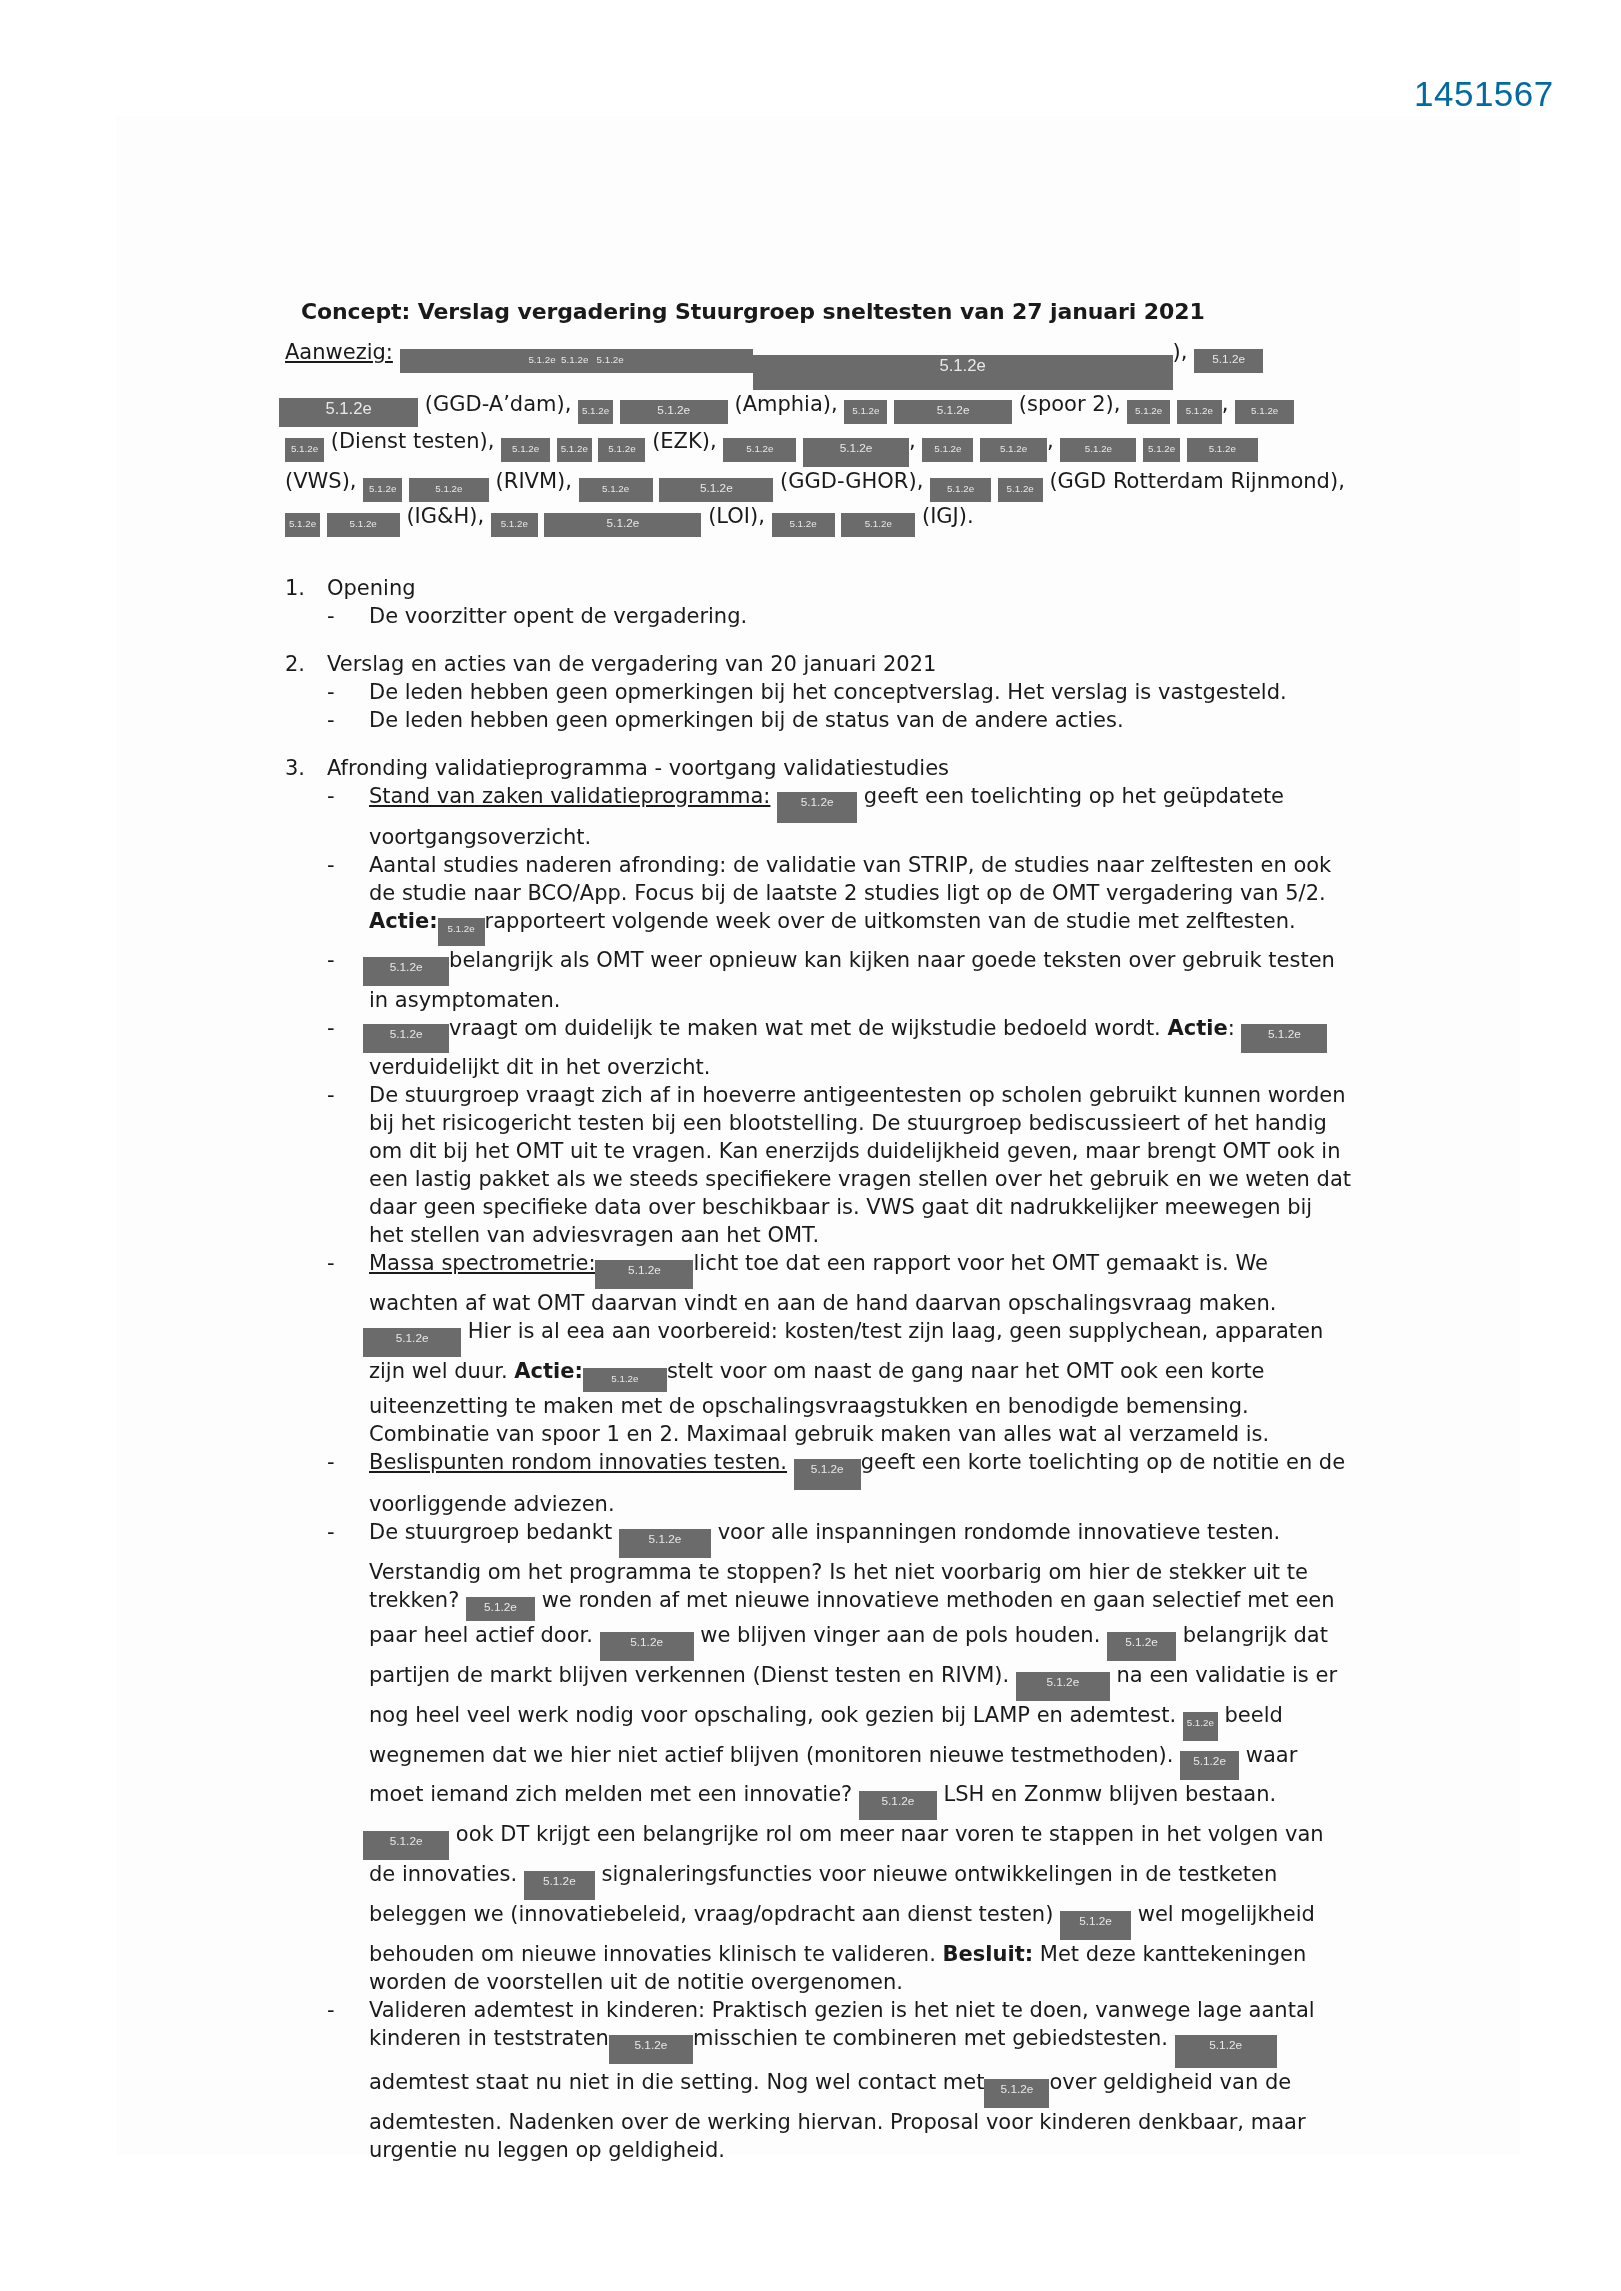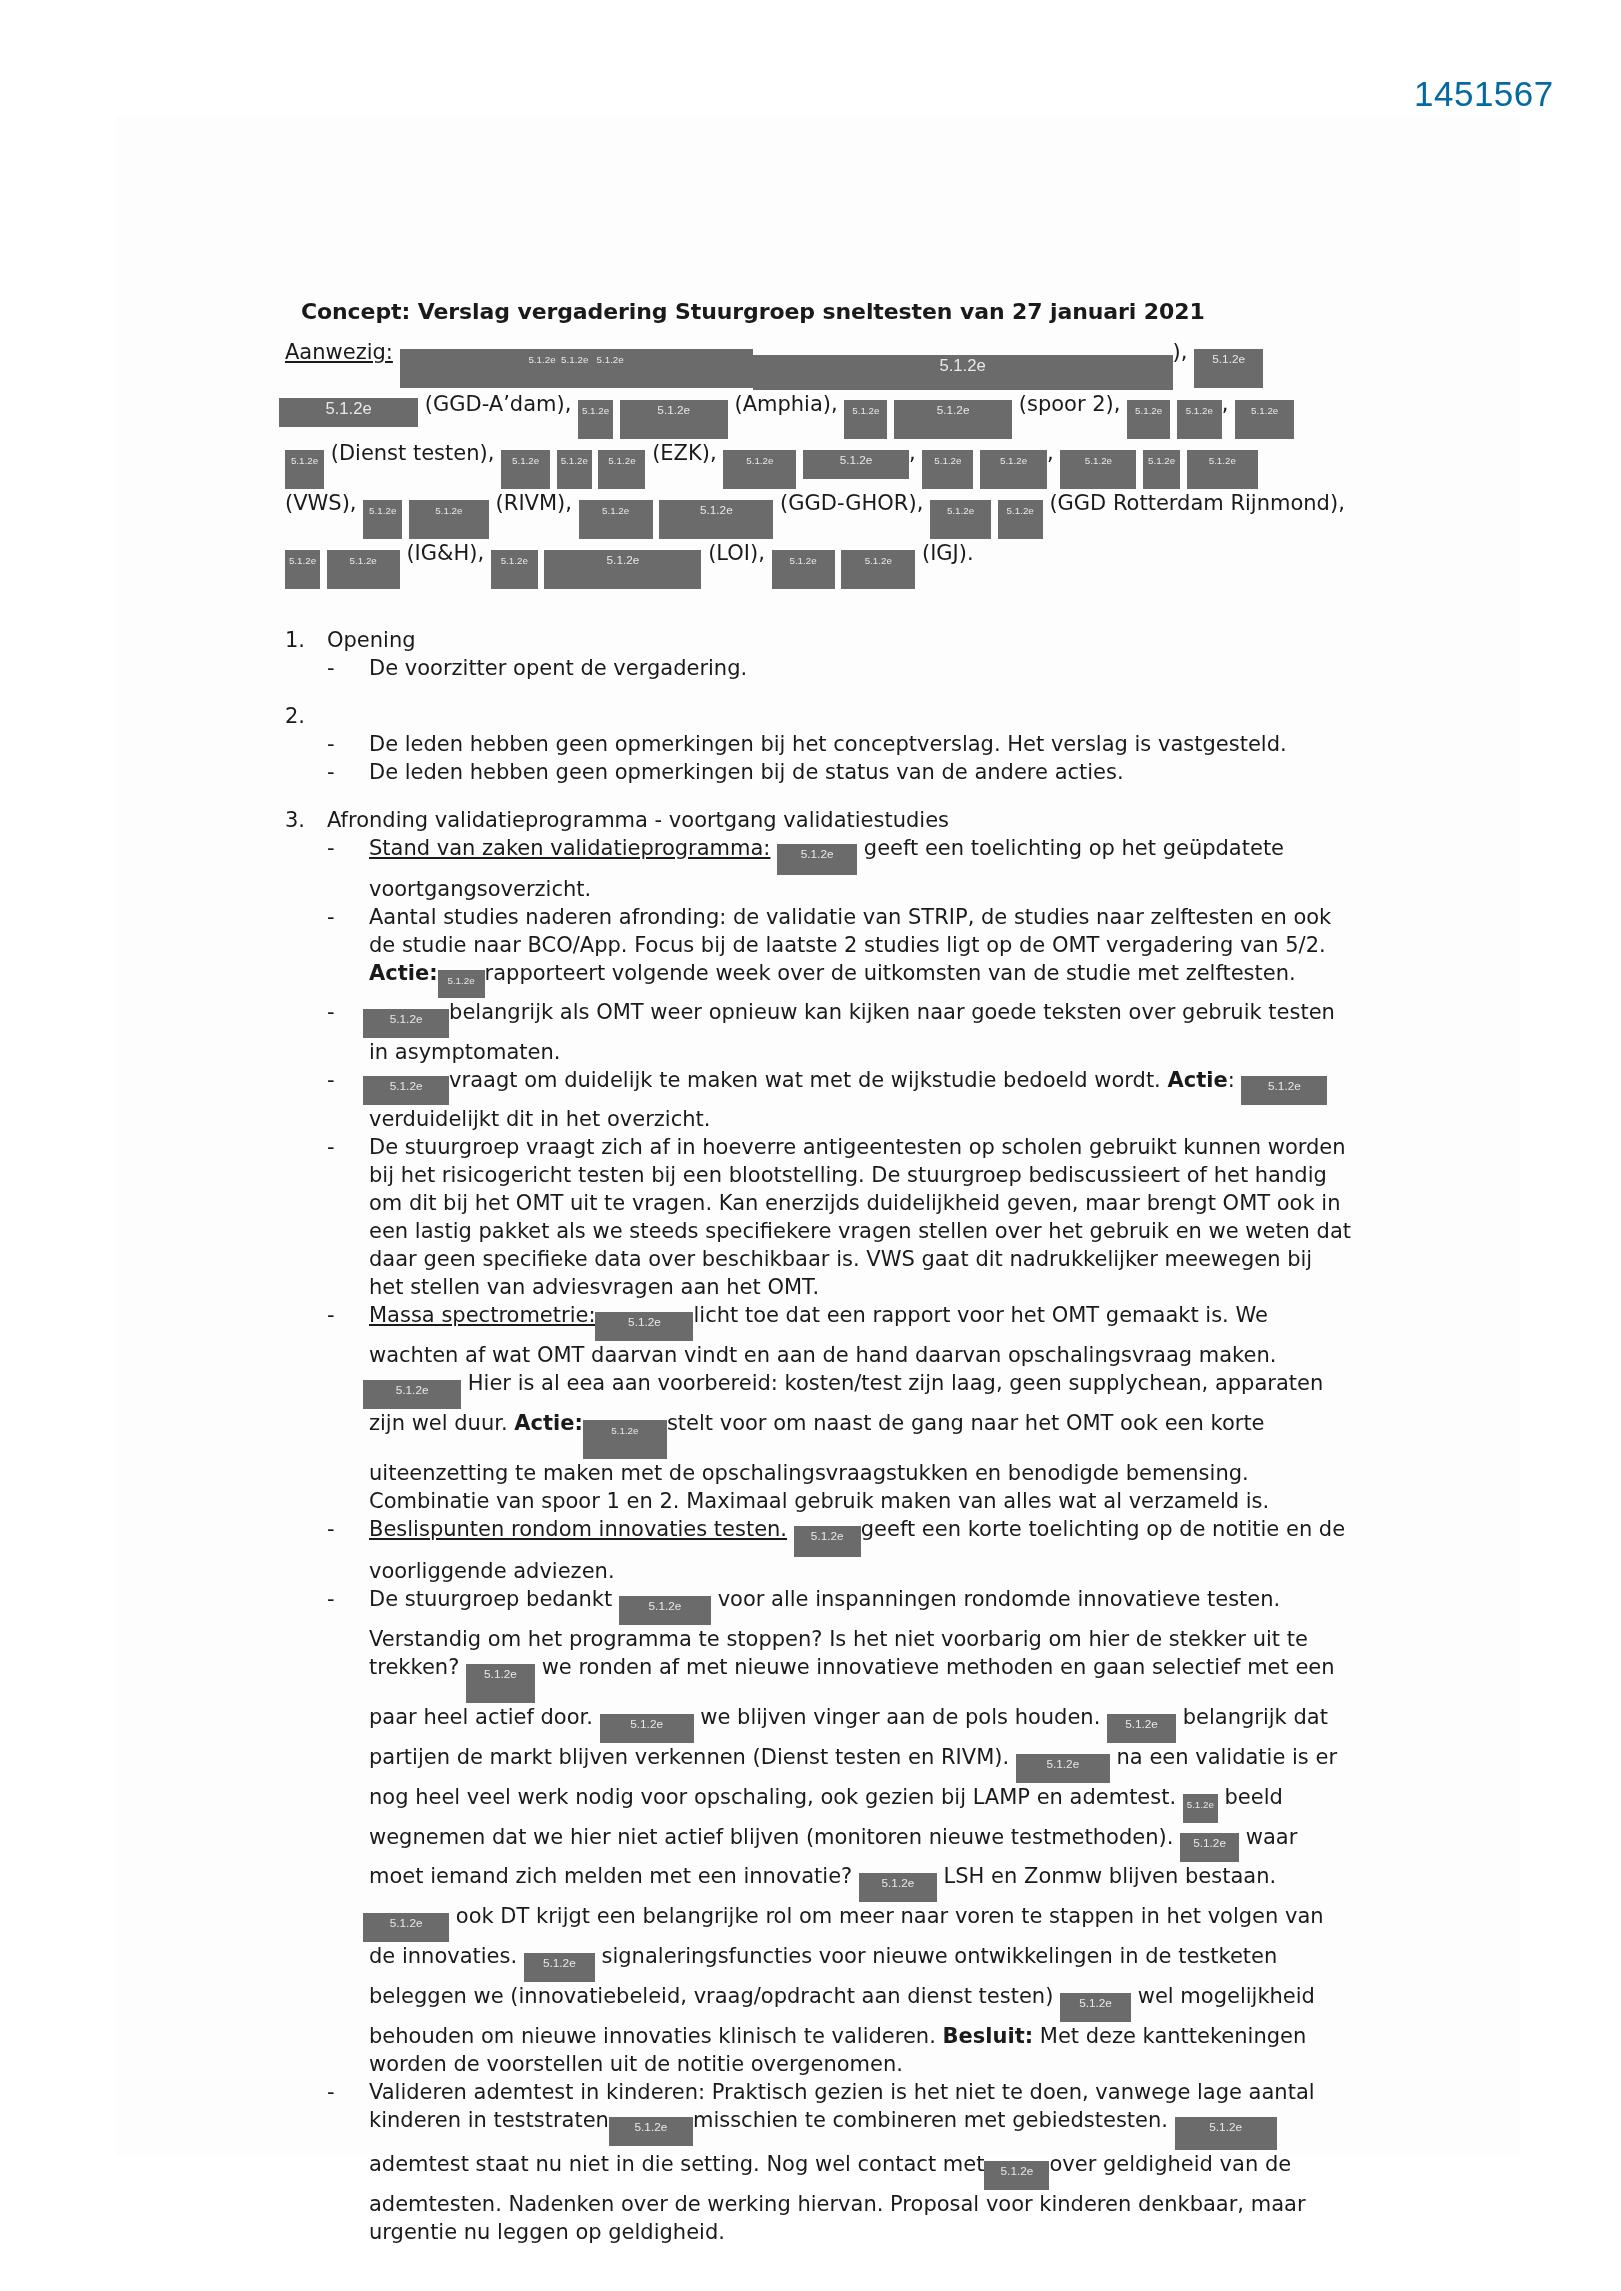--- a/index.html
+++ b/index.html
@@ -6,21 +6,21 @@
   body { width: 1621px; height: 2292px; position: relative; overflow: hidden;
          font-family: "DejaVu Sans", sans-serif; color: #1a1a1a; }
   .scan-area { position: absolute; left: 116px; top: 116px; width: 1404px; height: 2039px;
                background: #fdfdfd; }
   .doc-number { position: absolute; left: 1414px; top: 74px; font-family: "Liberation Sans", sans-serif;
                 font-size: 35px; color: #0369a1; letter-spacing: 0.5px; }
   .page { position: absolute; left: 285px; top: 282px; width: 1068px; font-size: 21px; line-height: 28px; }
   .title { font-weight: bold; font-size: 22px; margin-bottom: 11.8px; letter-spacing: -0.1px; }
   .u { text-decoration: underline; }
   .red { display: inline-block; background: #6b6b6b; color: #e8e8e8; font-size: 11.8px; line-height: 21.6px;
-         height: 39px; vertical-align: -3.9px; text-align: center; font-family: "Liberation Sans", sans-serif; }
+         height: 24px; vertical-align: -3.9px; text-align: center; font-family: "Liberation Sans", sans-serif; }
   .red.big { font-size: 16.7px; }
   .red.sm { font-size: 9.8px; }
   p { margin: 16px; }
   .para { margin: 0; }
   .gap { height: 19.6px; }
   .sec { display: flex; }
   .sec .num { width: 42px; flex: none; }
   .bul { display: flex; margin-left: 42px; }
   .bul .dash { width: 42px; flex: none; }
   .bul .txt { flex: 1; }
@@ -95,20 +95,21 @@
   </div>
   <div class="bul">
     <span class="dash">-</span>
       <span class="txt">De voorzitter opent de vergadering.</span>
   </div>
 
   <div class="gap"></div>
 
   <div class="sec">
     <span class="num">2.</span>
+    <span>Verslag en acties van de vergadering van 20 januari 2021</span>
   </div>
   <div class="bul">
     <span class="dash">-</span>
       <span class="txt">De leden hebben geen opmerkingen bij het conceptverslag. Het verslag is vastgesteld.</span>
   </div>
   <div class="bul">
     <span class="dash">-</span>
       <span class="txt">De leden hebben geen opmerkingen bij de status van de andere acties.</span>
   </div>
 

